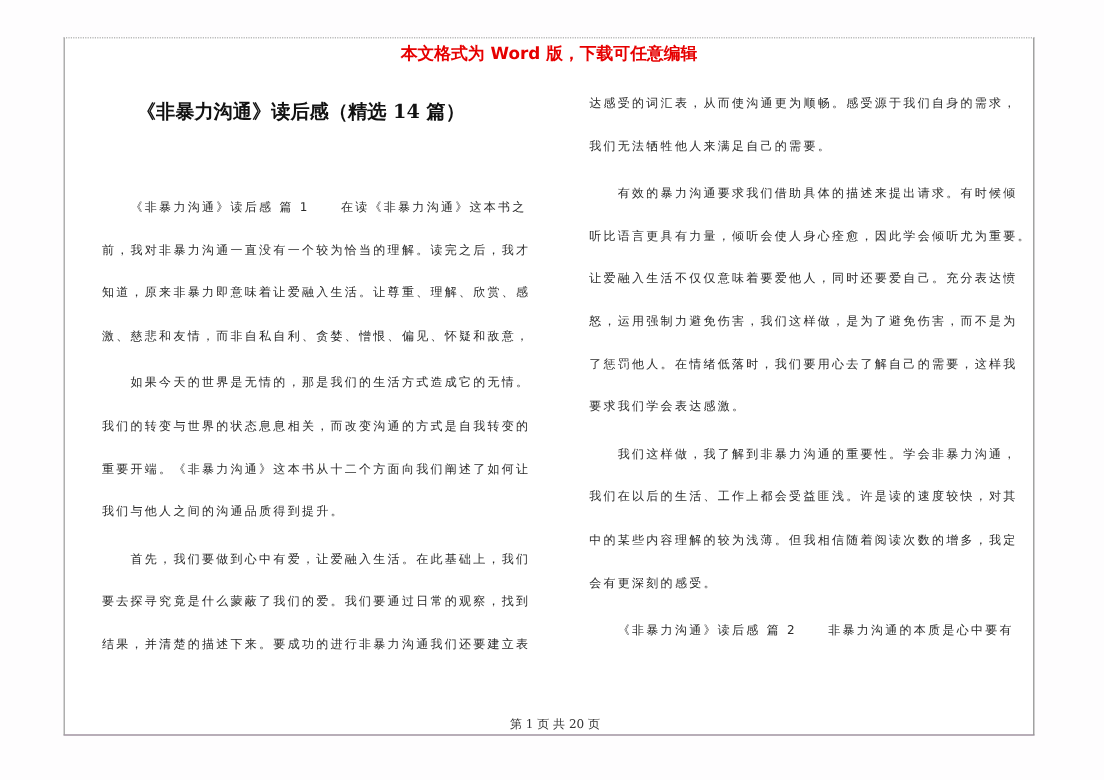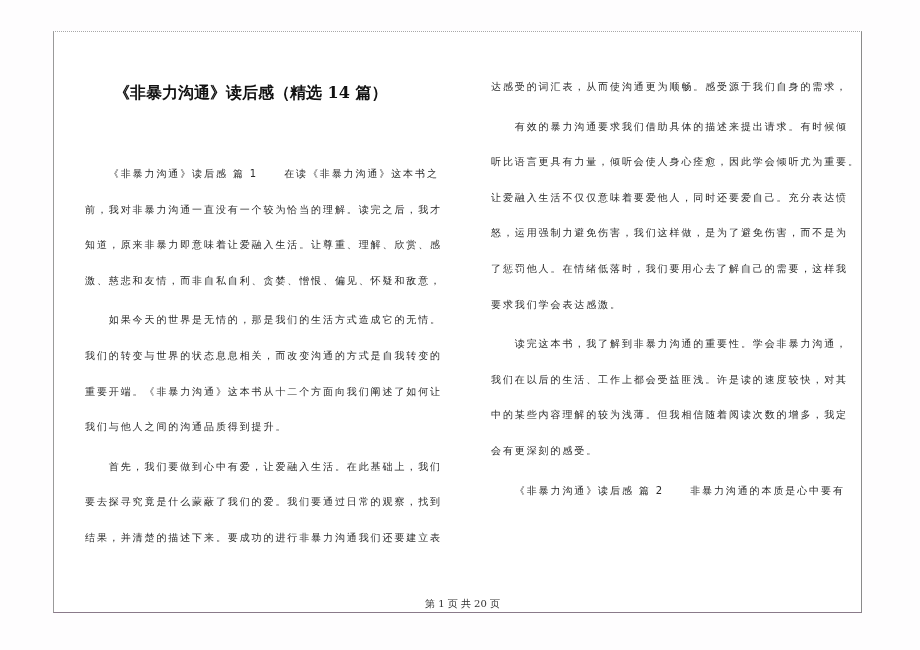--- a/index.html
+++ b/index.html
@@ -65,49 +65,51 @@
     font-family: "DejaVu Serif", serif;
     font-size: 10px;
     color: #333;
     white-space: nowrap;
   }
 </style>
 </head>
 <body>
 
 <div class="page">
+  <div class="banner">本文格式为 Word 版，下载可任意编辑</div>
   <div class="doc-title">《非暴力沟通》读后感（精选 14 篇）</div>
 
   <div class="col col-left">
     <span class="line"><span>　　《非暴力沟通》读后感 篇 1</span><span class="gap"></span><span>在读《非暴力沟通》这本书之</span></span>
     <span class="line">前，我对非暴力沟通一直没有一个较为恰当的理解。读完之后，我才</span>
     <span class="line">知道，原来非暴力即意味着让爱融入生活。让尊重、理解、欣赏、感</span>
     <span class="line">激、慈悲和友情，而非自私自利、贪婪、憎恨、偏见、怀疑和敌意，</span>
     <div class="para-gap"></div>
     <span class="line">　　如果今天的世界是无情的，那是我们的生活方式造成它的无情。</span>
     <span class="line">我们的转变与世界的状态息息相关，而改变沟通的方式是自我转变的</span>
     <span class="line">重要开端。《非暴力沟通》这本书从十二个方面向我们阐述了如何让</span>
     <span class="line">我们与他人之间的沟通品质得到提升。</span>
     <div class="para-gap"></div>
     <span class="line">　　首先，我们要做到心中有爱，让爱融入生活。在此基础上，我们</span>
     <span class="line">要去探寻究竟是什么蒙蔽了我们的爱。我们要通过日常的观察，找到</span>
     <span class="line">结果，并清楚的描述下来。要成功的进行非暴力沟通我们还要建立表</span>
   </div>
 
   <div class="col col-right">
     <span class="line">达感受的词汇表，从而使沟通更为顺畅。感受源于我们自身的需求，</span>
+    <span class="line">我们无法牺牲他人来满足自己的需要。</span>
     <div class="para-gap"></div>
     <span class="line">　　有效的暴力沟通要求我们借助具体的描述来提出请求。有时候倾</span>
     <span class="line">听比语言更具有力量，倾听会使人身心痊愈，因此学会倾听尤为重要。</span>
     <span class="line">让爱融入生活不仅仅意味着要爱他人，同时还要爱自己。充分表达愤</span>
     <span class="line">怒，运用强制力避免伤害，我们这样做，是为了避免伤害，而不是为</span>
     <span class="line">了惩罚他人。在情绪低落时，我们要用心去了解自己的需要，这样我</span>
     <span class="line">要求我们学会表达感激。</span>
     <div class="para-gap"></div>
-    <span class="line">　　读完这本书，我了解到非暴力沟通的重要性。学会非暴力沟通，</span>
+    <span class="line">　　我们这样做，我了解到非暴力沟通的重要性。学会非暴力沟通，</span>
     <span class="line">我们在以后的生活、工作上都会受益匪浅。许是读的速度较快，对其</span>
     <span class="line">中的某些内容理解的较为浅薄。但我相信随着阅读次数的增多，我定</span>
     <span class="line">会有更深刻的感受。</span>
     <div class="para-gap"></div>
     <span class="line"><span>　　《非暴力沟通》读后感 篇 2</span><span class="gap"></span><span>非暴力沟通的本质是心中要有</span></span>
   </div>
 
   <div class="footer">第 1 页 共 20 页</div>
 </div>
 

